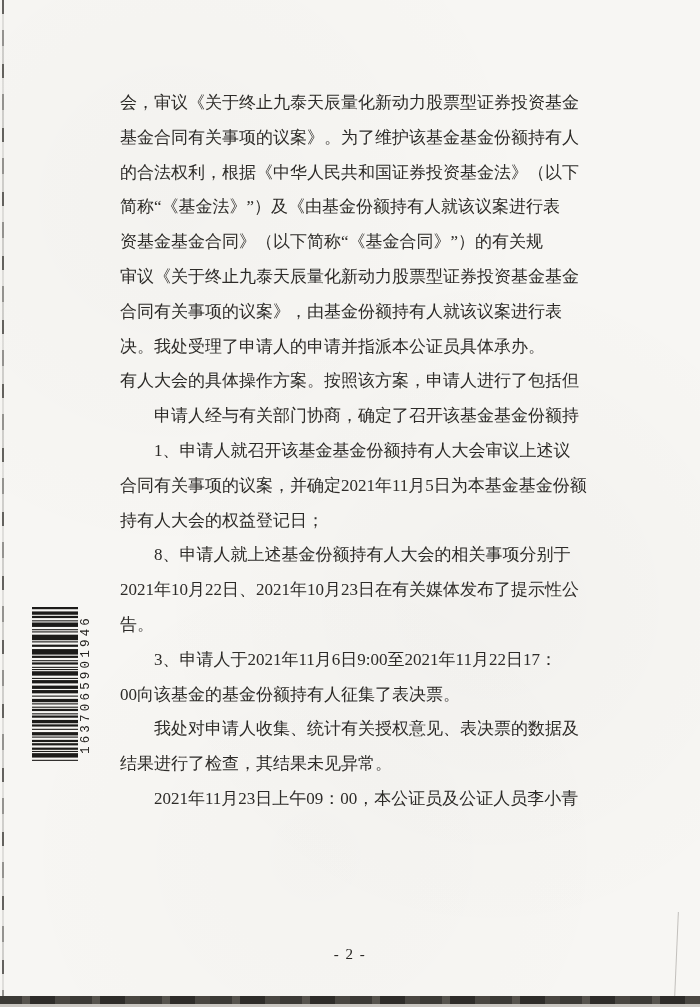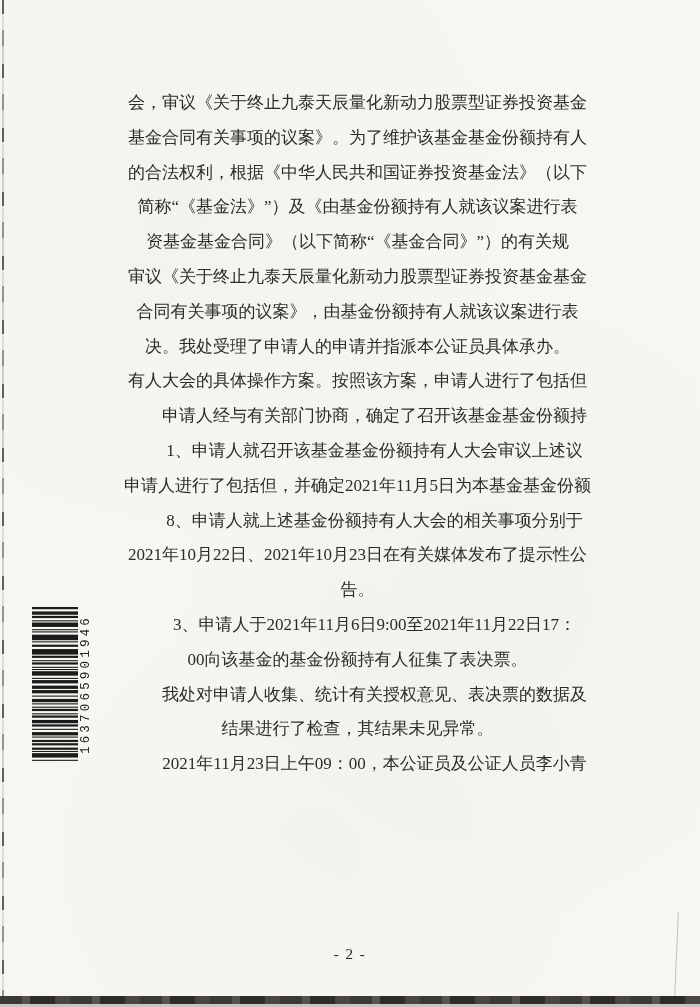--- a/index.html
+++ b/index.html
@@ -46,21 +46,20 @@
   }
   .edge-right-shadow {
     position: absolute; left: 676px; top: 912px; width: 1px; height: 86px;
     background: rgba(110,106,100,0.38);
     transform: rotate(2.5deg);
   }
   
   .text-block {
     position: absolute; left: 120px; top: 86px; width: 475px;
     color: var(--ink);
-    text-align: center;
   }
   .text-block .line {
     height: 34.8px;
     line-height: 34.8px;
     font-size: 17px;
     white-space: pre;
     letter-spacing: 0;
   }
   
   .barcode-bars {
@@ -145,21 +144,22 @@
       <div class="line">基金合同有关事项的议案》。为了维护该基金基金份额持有人</div>
       <div class="line">的合法权利，根据《中华人民共和国证券投资基金法》（以下</div>
       <div class="line">简称“《基金法》”）及《由基金份额持有人就该议案进行表</div>
       <div class="line">资基金基金合同》（以下简称“《基金合同》”）的有关规</div>
       <div class="line">审议《关于终止九泰天辰量化新动力股票型证券投资基金基金</div>
       <div class="line">合同有关事项的议案》，由基金份额持有人就该议案进行表</div>
       <div class="line">决。我处受理了申请人的申请并指派本公证员具体承办。</div>
       <div class="line">有人大会的具体操作方案。按照该方案，申请人进行了包括但</div>
       <div class="line">　　申请人经与有关部门协商，确定了召开该基金基金份额持</div>
       <div class="line">　　1、申请人就召开该基金基金份额持有人大会审议上述议</div>
-      <div class="line">申请人进行了包括但，并确定2021年11月5日为本基金基金份额</div>
+      <div class="line">合同有关事项的议案，并确定2021年11月5日为本基金基金份额</div>
+      <div class="line">持有人大会的权益登记日；</div>
       <div class="line">　　8、申请人就上述基金份额持有人大会的相关事项分别于</div>
       <div class="line">2021年10月22日、2021年10月23日在有关媒体发布了提示性公</div>
       <div class="line">告。</div>
       <div class="line">　　3、申请人于2021年11月6日9:00至2021年11月22日17：</div>
       <div class="line">00向该基金的基金份额持有人征集了表决票。</div>
       <div class="line">　　我处对申请人收集、统计有关授权意见、表决票的数据及</div>
       <div class="line">结果进行了检查，其结果未见异常。</div>
       <div class="line">　　2021年11月23日上午09：00，本公证员及公证人员李小青</div>
     </div>
 

